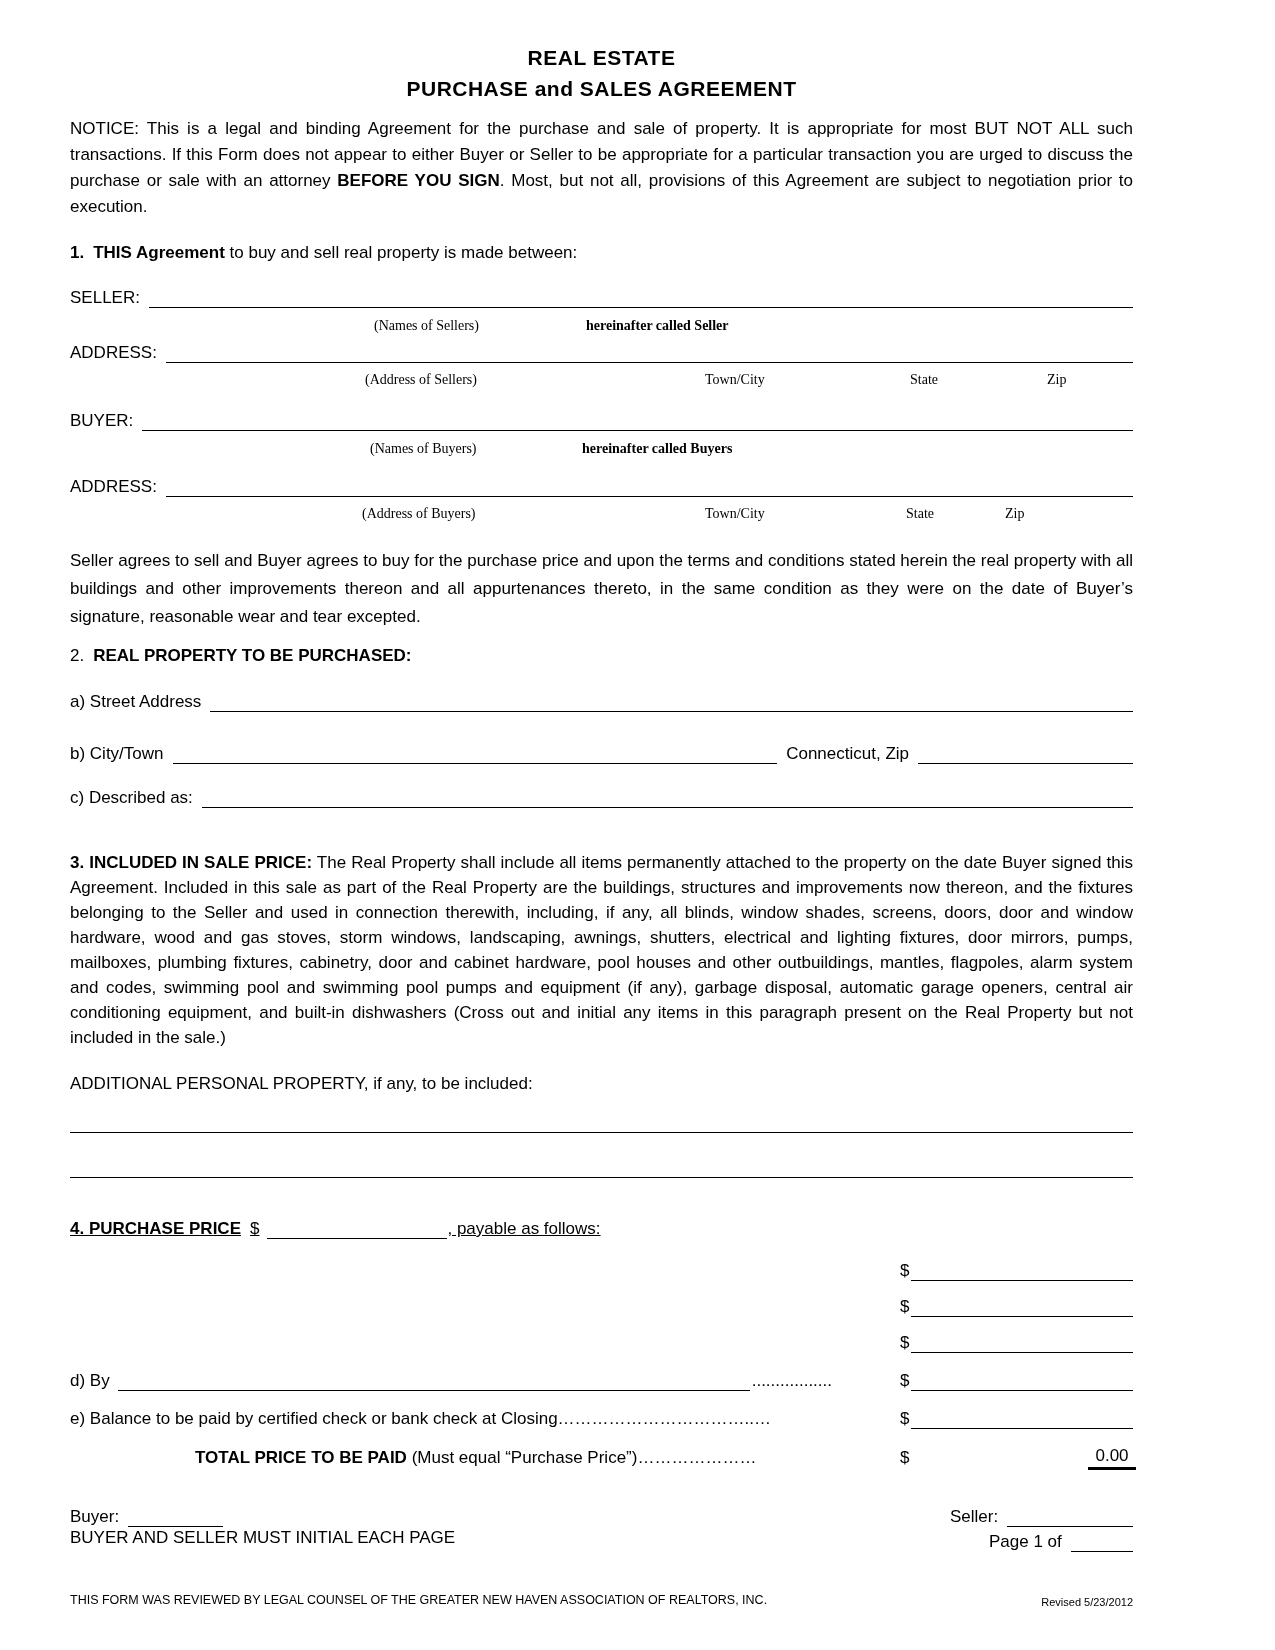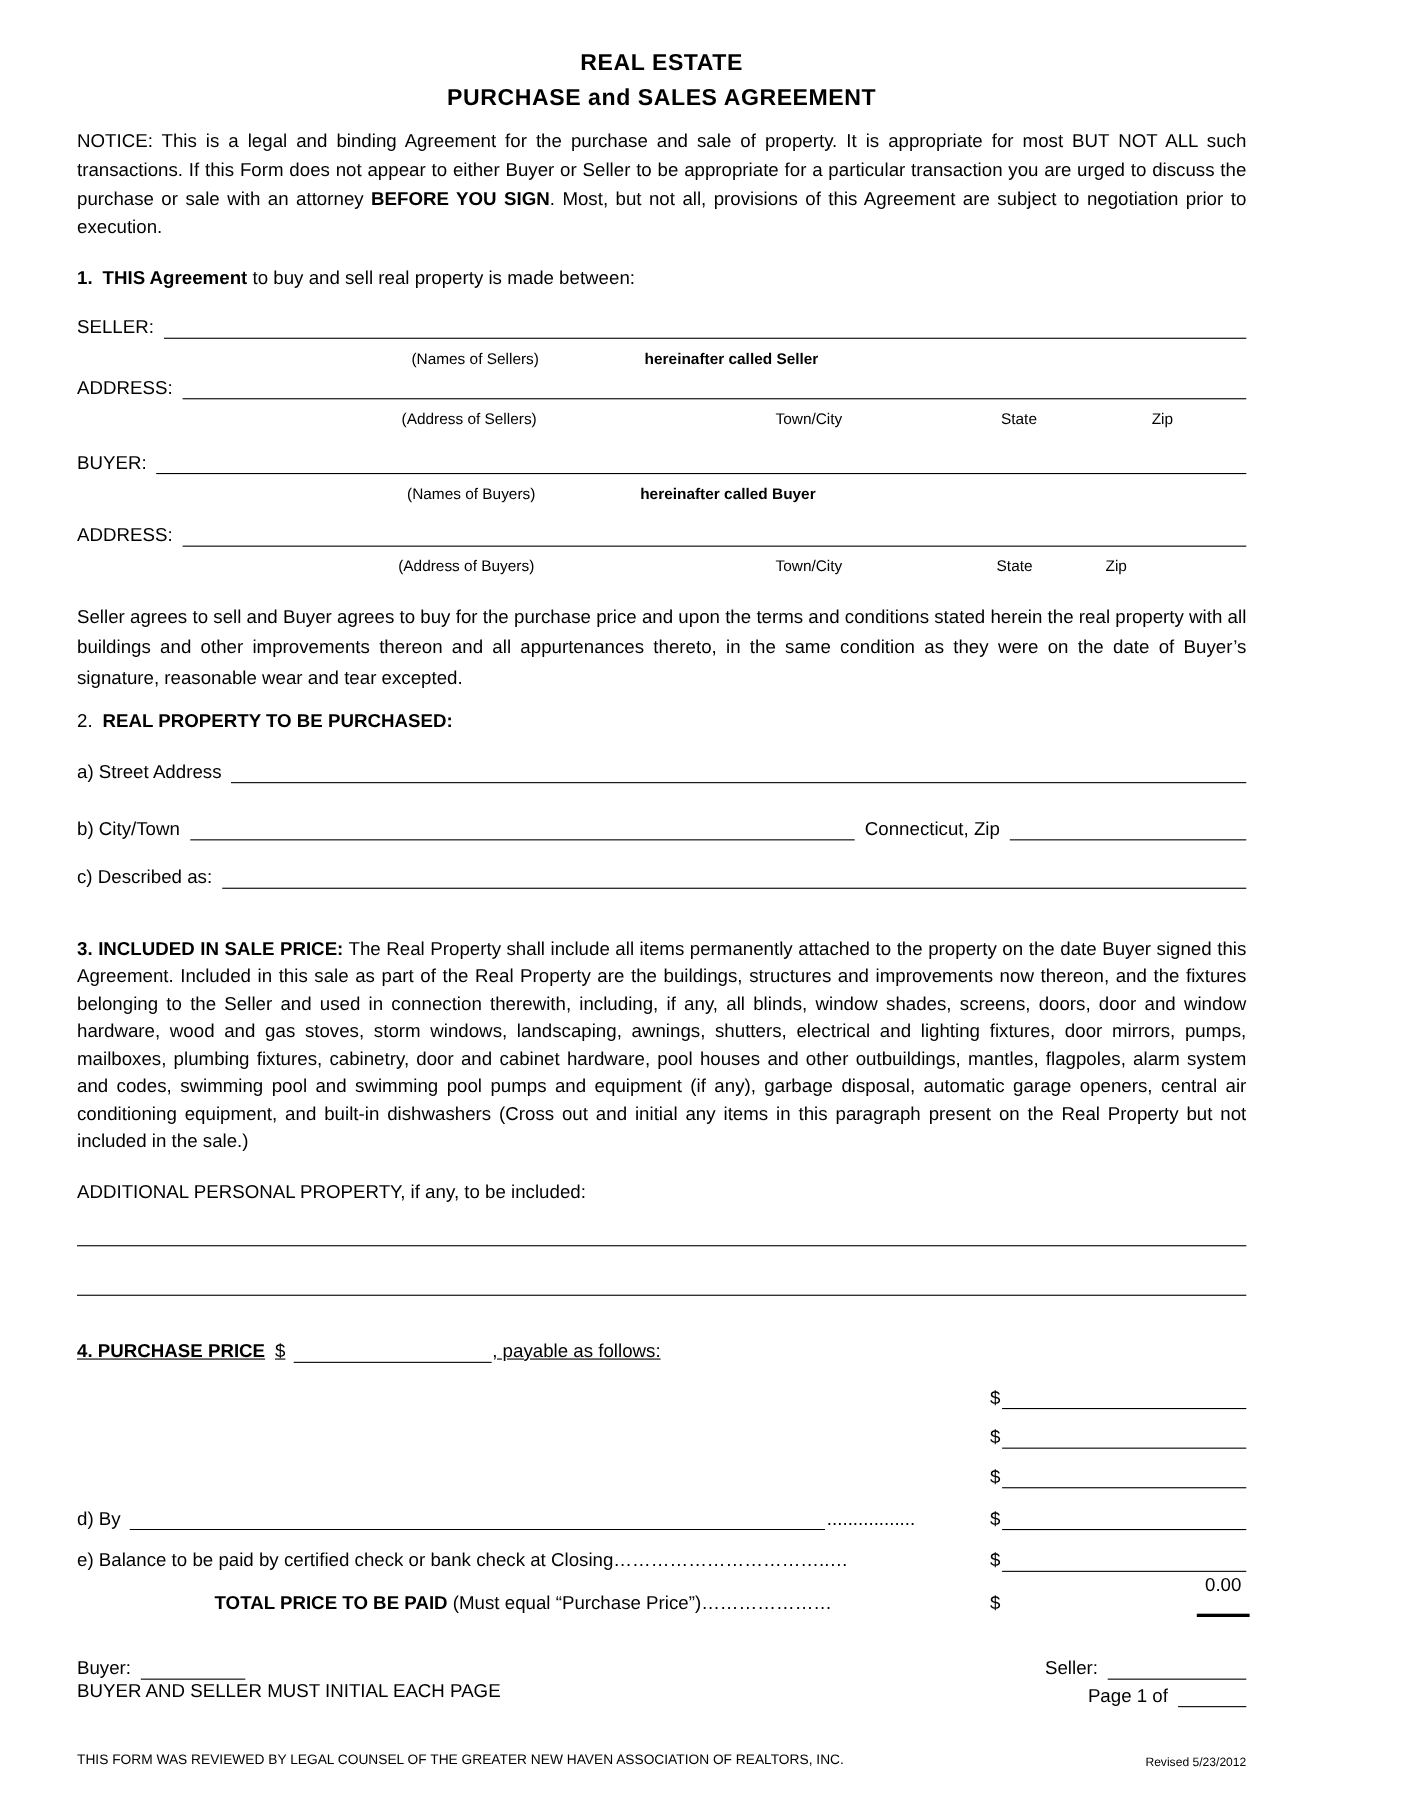--- a/index.html
+++ b/index.html
@@ -17,38 +17,38 @@
   .notice{top:116px;line-height:26px;}
   .agree{top:547px;line-height:28px;}
   .para3{top:850px;line-height:25px;}
   .sec-head{font-size:17px;}
   .sec-head .num{margin-right:9px;}
   b,strong{font-weight:bold;}
   .field-row{display:flex;align-items:flex-end;font-size:17px;height:26px;}
   .flabel{margin-right:9px;white-space:nowrap;}
   .blank{border-bottom:1.6px solid #000;height:22px;flex:1 1 auto;}
   .sub-row{height:18px;font-size:14px;}
-  .sub-row .pos{position:absolute;top:0;white-space:nowrap;}
+  .sub-row .pos{position:absolute;top:0;white-space:nowrap;font-family:Liberation Serif, serif;}
   .small-bold{font-weight:bold;}
   .sec2-row{display:flex;align-items:flex-end;font-size:17px;height:26px;}
   .ct-label{margin:0 9px;white-space:nowrap;}
   .blank-fixed{flex:0 0 auto;}
   .rule{border-bottom:1.6px solid #000;height:0;}
   .sec4-head{display:flex;align-items:flex-end;font-size:17px;height:26px;text-decoration:underline;}
   .sec4-head .cur{margin:0 8px 0 9px;}
   .pay-row{display:flex;align-items:flex-end;font-size:17px;height:25px;}
   .pay-label{width:762px;white-space:nowrap;overflow:hidden;}
   .pay-label.d-flex{display:flex;align-items:flex-end;}
   .pay-label .dblank{margin:0 2px 0 8px;}
   .pay-amt{margin-left:auto;width:233px;display:flex;align-items:flex-end;}
   .pay-amt .cur{margin-right:2px;}
   .total-row{height:30px;font-size:17px;}
   .total-label{position:absolute;left:125px;bottom:0;white-space:nowrap;}
   .total-cur{position:absolute;left:830px;bottom:0;}
-  .total-value-box{position:absolute;left:1018px;bottom:-2px;width:48px;text-align:center;border-bottom:3px solid #000;padding-bottom:16px;}
+  .total-value-box{position:absolute;left:1018px;bottom:-2px;width:48px;text-align:center;border-bottom:3px solid #000;padding-bottom:1px;}
   .sign-row{display:flex;align-items:flex-end;font-size:17px;height:26px;}
   .sign-left{display:flex;align-items:flex-end;width:260px;}
   .sign-right{position:absolute;left:880px;right:0;bottom:0;display:flex;align-items:flex-end;height:26px;}
   .note-row{font-size:17px;height:24px;}
   .note-right{position:absolute;left:888px;right:0;bottom:0;display:flex;align-items:flex-end;height:24px;margin-left:31px;}
   .copyright{font-size:12.5px;line-height:16px;}
   .rev-row{display:flex;justify-content:space-between;align-items:flex-end;font-size:12.5px;}
   .revised{font-size:11px;}
 </style>
 </head>
@@ -86,21 +86,21 @@
     <span class="pos" style="left:840px">State</span>
     <span class="pos" style="left:977px">Zip</span>
   </div>
 
   <div class="abs field-row" style="top:405px">
     <span class="flabel">BUYER:</span>
     <span class="blank"></span>
   </div>
   <div class="abs sub-row" style="top:441px">
     <span class="pos" style="left:300px">(Names of Buyers)</span>
-    <span class="pos small-bold" style="left:512px">hereinafter called Buyer</span>
+    <span class="pos small-bold" style="left:512px">hereinafter called Buyers</span>
   </div>
 
   <div class="abs field-row" style="top:471px">
     <span class="flabel">ADDRESS:</span>
     <span class="blank"></span>
   </div>
   <div class="abs sub-row" style="top:506px">
     <span class="pos" style="left:292px">(Address of Buyers)</span>
     <span class="pos" style="left:635px">Town/City</span>
     <span class="pos" style="left:836px">State</span>

